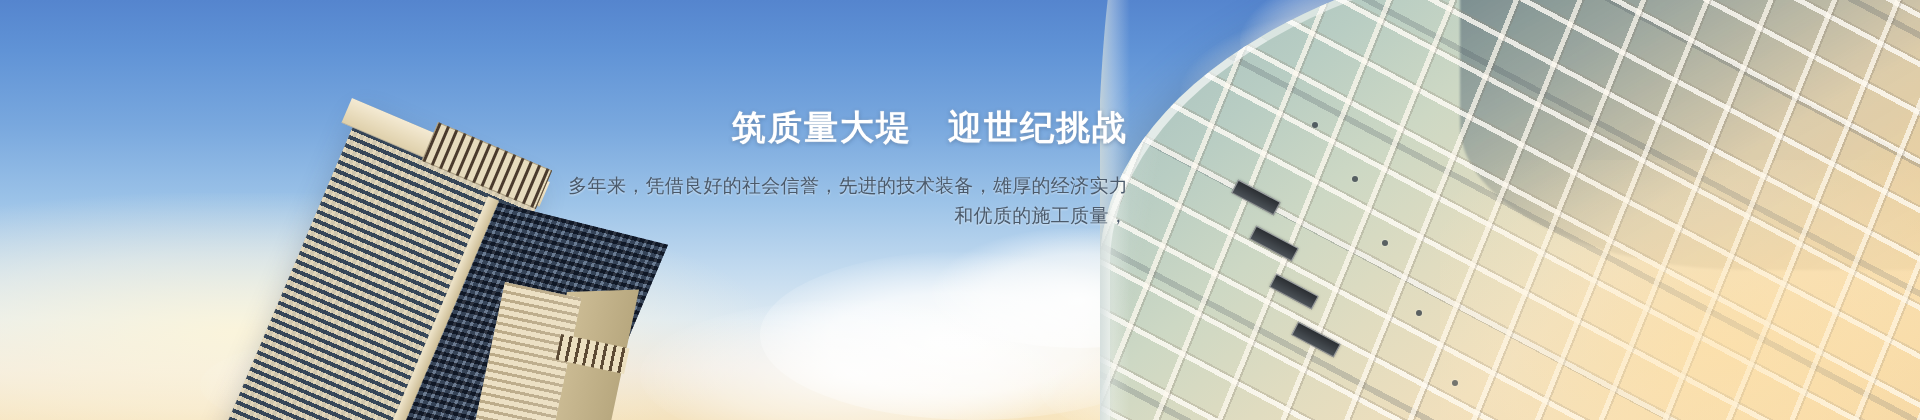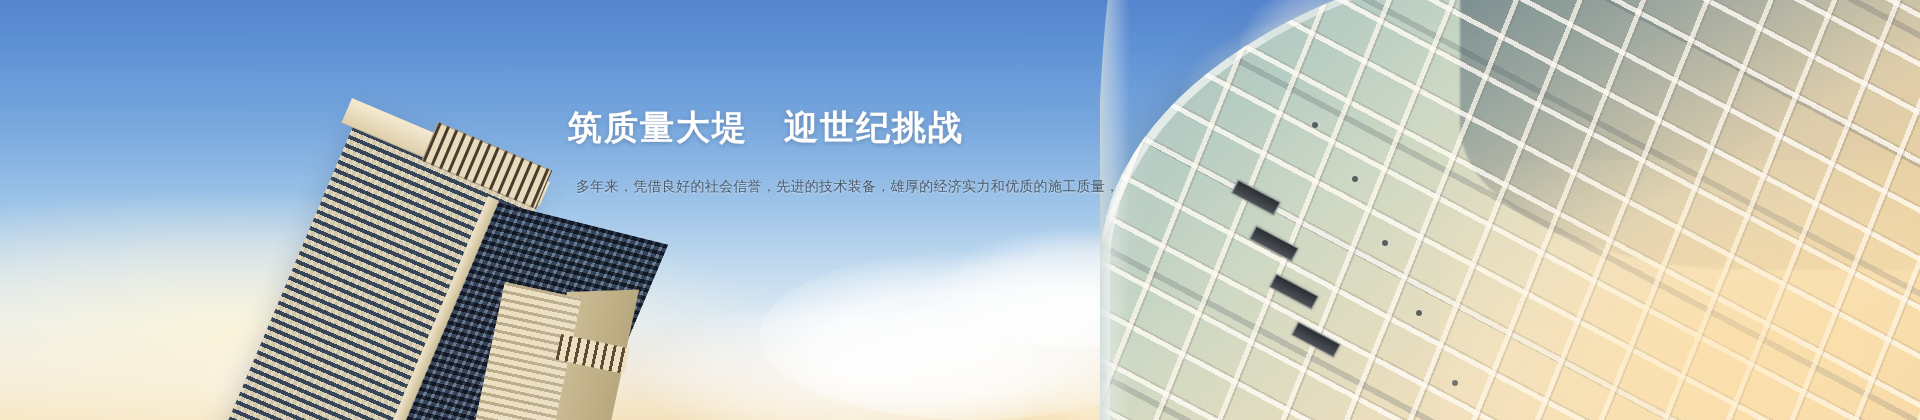--- a/index.html
+++ b/index.html
@@ -3,20 +3,21 @@
 <meta charset="utf-8">
 <style>
   html,body{margin:0;padding:0;background:#fff;}
   body{font-family:"Liberation Sans","DejaVu Sans",sans-serif;}
 
   #banner{
     position:relative;
     width:1920px;height:420px;
     overflow:hidden;
     background:#5b8fd4;
+    text-align:right;
   }
 
   
   .sky{
     position:absolute;inset:0;
     background:
       linear-gradient(to bottom,
         #5585ce 0%,
         #6093d6 12%,
         #79a8de 30%,
@@ -227,22 +228,22 @@
     margin:0;
     font-size:34px;
     font-weight:bold;
     color:#ffffff;
     letter-spacing:2px;
     line-height:1.3;
     white-space:pre;
     text-shadow:0 1px 4px rgba(40,70,110,.45), 0 0 2px rgba(255,255,255,.5);
   }
   .sub-line{
-    margin:8px;
-    font-size:14px;
+    margin:0;
+    font-size:19px;
     line-height:30px;
     color:#4b5a6b;
     letter-spacing:.3px;
     text-shadow:0 1px 2px rgba(255,255,255,.55);
   }
   #subtitle{margin-top:22px;}
 </style>
 </head>
 <body>
 

